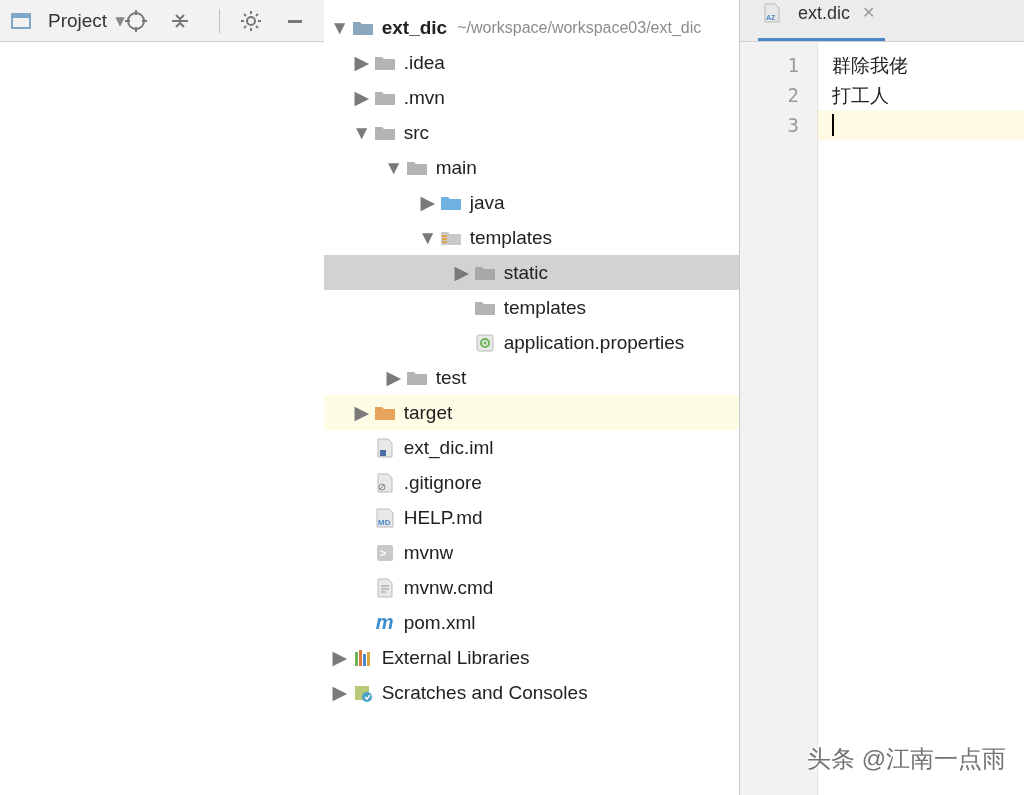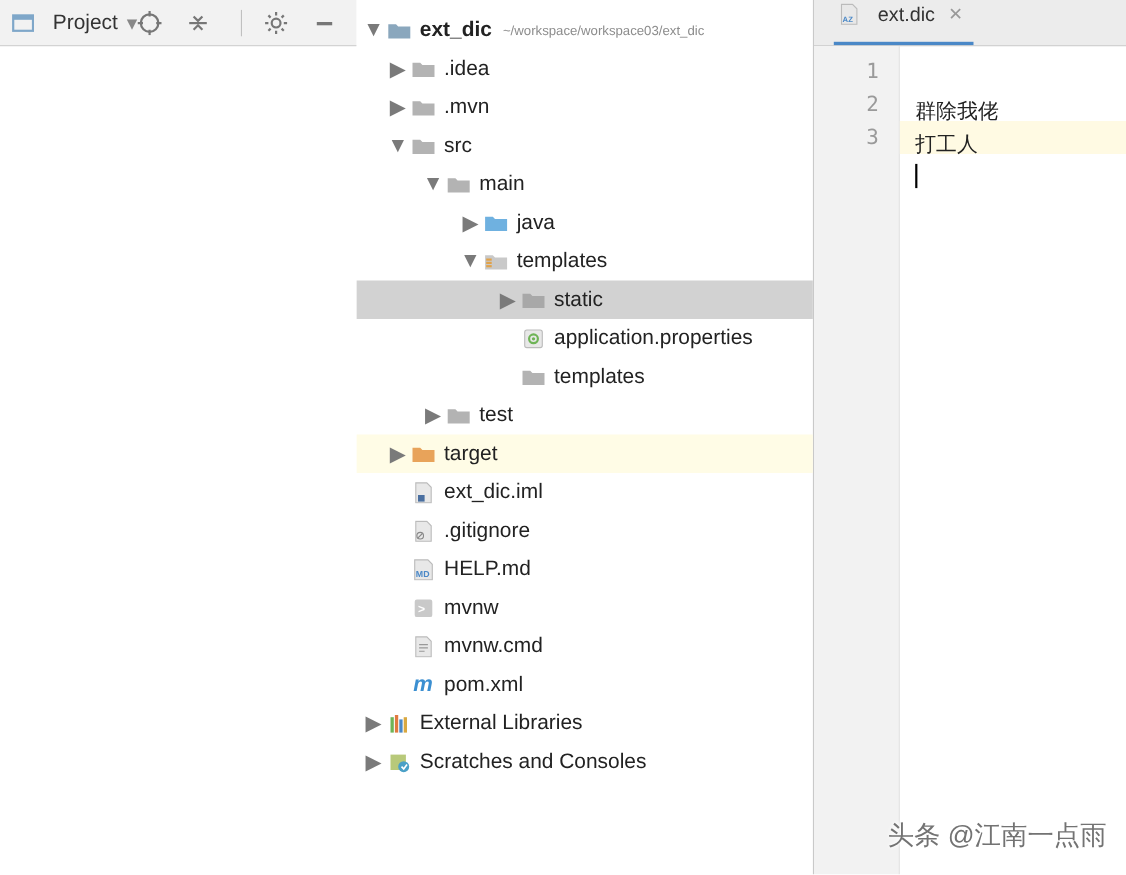--- a/index.html
+++ b/index.html
@@ -62,21 +62,21 @@
     color: #7a7a7a;
   }
   .arrow.blank { visibility:hidden; }
   .icon {
     width: 22px; height: 22px;
     display: inline-flex; align-items:center; justify-content:center;
     margin-right: 8px;
   }
   .lbl { color:#222; }
   .lbl.bold { font-weight: 700; }
-  .lbl.path { color:#8c8c8c; margin-left: 10px; font-size:12px; }
+  .lbl.path { color:#8c8c8c; margin-left: 10px; font-size:16px; }
   .indent-0 { padding-left: 8px; }
   .indent-1 { padding-left: 30px; }
   .indent-2 { padding-left: 62px; }
   .indent-3 { padding-left: 96px; }
   .indent-4 { padding-left: 130px; }
   
   .right-panel {
     flex: 1;
     display: flex;
     flex-direction: column;
@@ -286,37 +286,37 @@
           <svg width="22" height="18">
             <path d="M1 3h7l2 2h11v11H1z" fill="#a8a8a8"></path>
           </svg>
         </span>
       <span class="lbl">static</span>
     </div>
 
     <div class="row indent-4">
       <span class="arrow blank">▶</span>
       <span class="icon">
+          <svg width="22" height="18">
+            <path d="M1 3h7l2 2h11v11H1z" fill="#b3b3b3"></path>
+          </svg>
+        </span>
+      <span class="lbl">templates</span>
+    </div>
+
+    <div class="row indent-4">
+      <span class="arrow blank">▶</span>
+      <span class="icon">
           <svg width="20" height="20">
             <rect x="2" y="2" width="16" height="16" rx="2" fill="#e8e8e8" stroke="#bbb"></rect>
             <circle cx="10" cy="10" r="4" fill="none" stroke="#6fb457" stroke-width="2"></circle>
             <circle cx="10" cy="10" r="1.5" fill="#6fb457"></circle>
           </svg>
         </span>
       <span class="lbl">application.properties</span>
-    </div>
-
-    <div class="row indent-4">
-      <span class="arrow blank">▶</span>
-      <span class="icon">
-          <svg width="22" height="18">
-            <path d="M1 3h7l2 2h11v11H1z" fill="#b3b3b3"></path>
-          </svg>
-        </span>
-      <span class="lbl">templates</span>
     </div>
 
     <div class="row indent-2">
       <span class="arrow">▶</span>
       <span class="icon">
           <svg width="22" height="18">
             <path d="M1 3h7l2 2h11v11H1z" fill="#b3b3b3"></path>
           </svg>
         </span>
       <span class="lbl">test</span>
@@ -440,20 +440,20 @@
     </div>
   </div>
   <div class="editor">
     <div class="gutter">
       <div>1</div>
       <div>2</div>
       <div>3</div>
     </div>
     <div class="code">
       <div class="caret-line" style="top:68px;"></div>
-      <div class="code-line" style="position:relative;margin-top:36px;">群除我佬</div>
+      <div class="code-line" style="position:relative;">群除我佬</div>
       <div class="code-line" style="position:relative;">打工人</div>
       <div class="code-line" style="position:relative;"><span class="caret"></span></div>
     </div>
   </div>
 </div>
 
 <div class="watermark">头条 @江南一点雨</div>
 
 </body></html>

